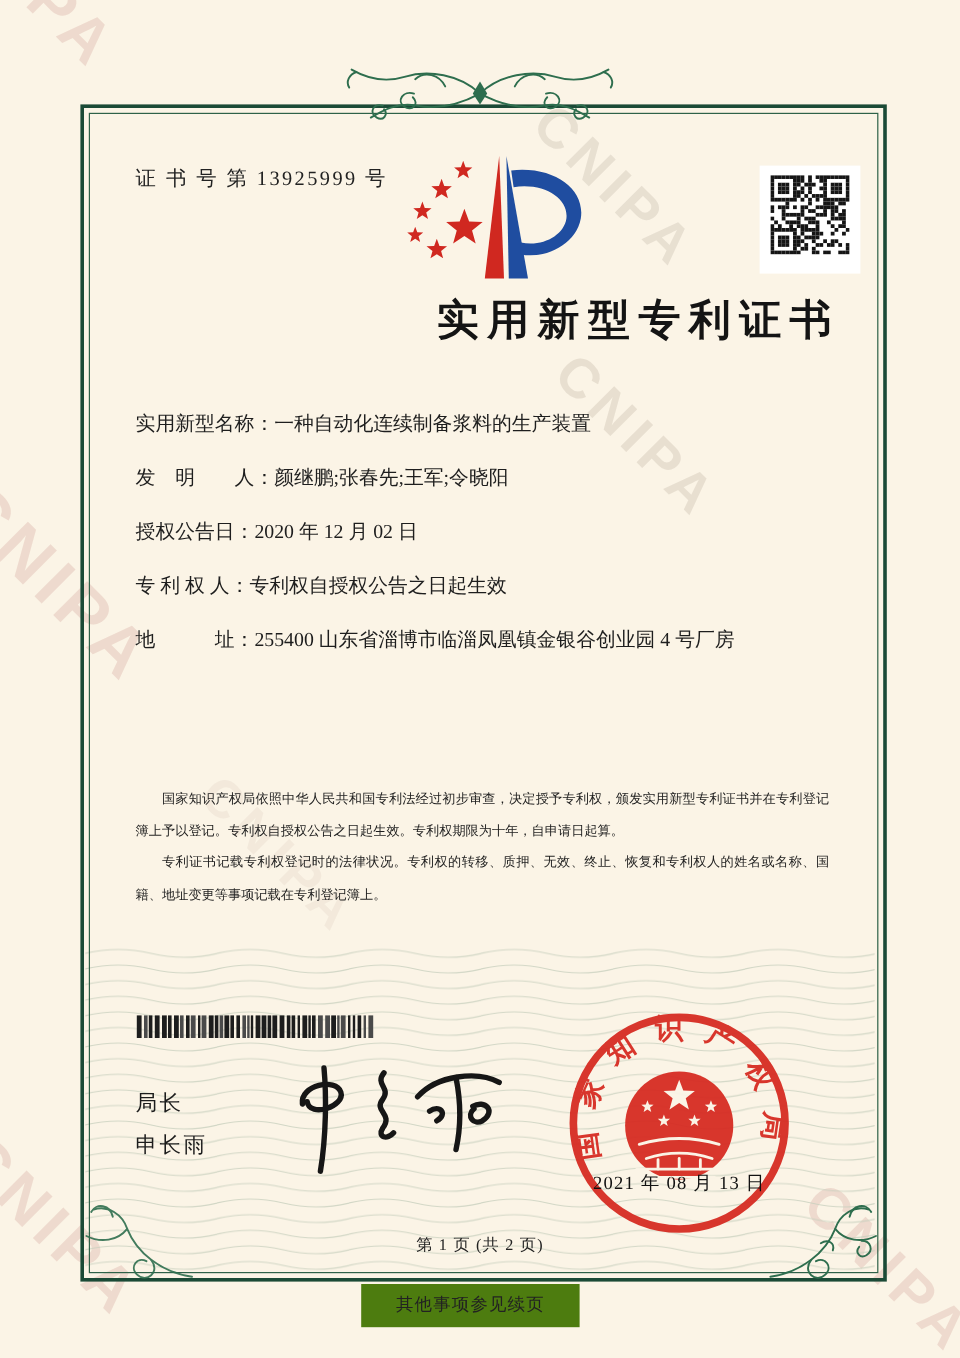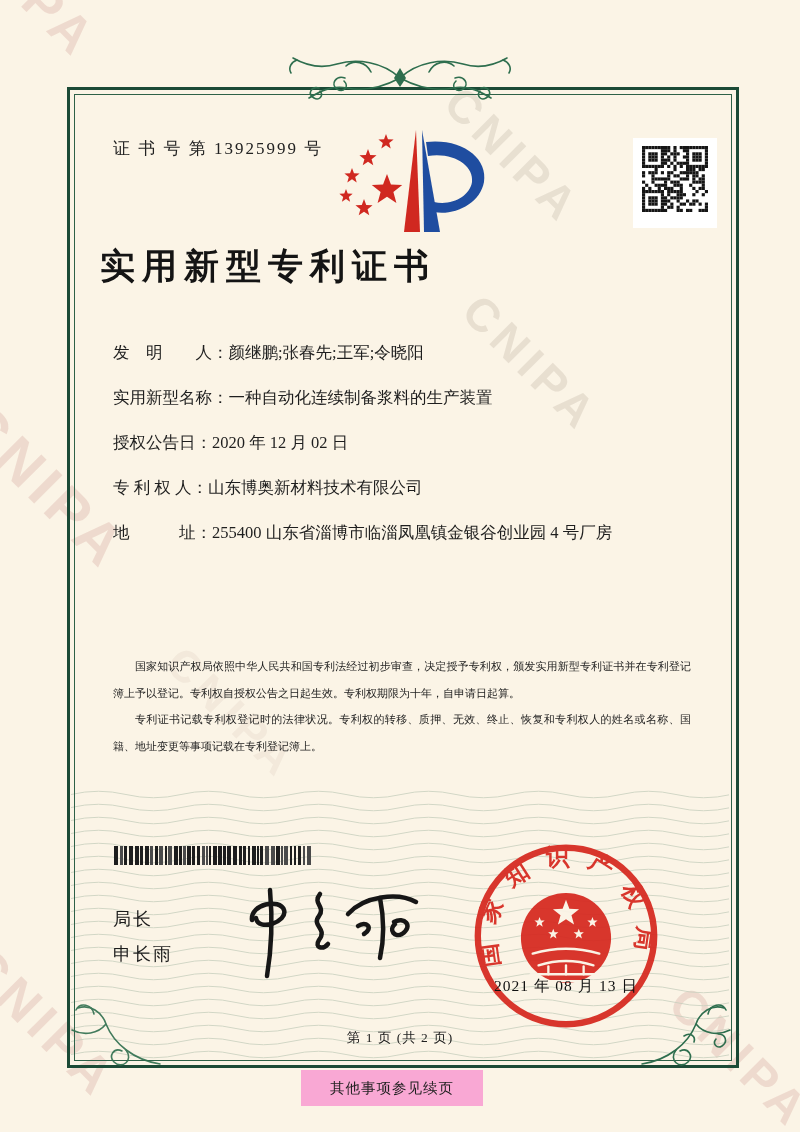--- a/index.html
+++ b/index.html
@@ -28,21 +28,21 @@
 
   .content{position:absolute;left:0;top:0;width:704px;height:1132px;z-index:4;padding-left:44px;}
 
   .cert-number{position:absolute;left:113px;top:137px;font-size:17px;color:#222;
                letter-spacing:2px;}
 
   .logo{position:absolute;left:330px;top:124px;}
   .qr-box{position:absolute;left:633px;top:138px;width:84px;height:90px;background:#fff;}
   .qr-box svg{position:absolute;left:9px;top:8px;}
 
-  .title{position:absolute;left:100px;top:243px;width:600px;text-align:left;
+  .title{position:absolute;left:100px;top:243px;width:600px;text-align:right;
          font-size:35px;font-weight:bold;color:#141414;letter-spacing:7px;}
 
   .fields{position:absolute;left:113px;top:341px;width:590px;font-size:16.5px;color:#1e1e1e;}
   .field-row{height:24px;line-height:24px;margin-bottom:21px;white-space:nowrap;}
   .field-label{display:inline-block;}
   .field-value{display:inline-block;}
   .grant-row{display:flex;margin-top:3px;height:24px;line-height:24px;}
   .grant-pair1{width:303px;}
 
   .paragraphs{position:absolute;left:113px;top:653px;width:578px;font-size:11px;
@@ -58,21 +58,21 @@
   .signature{position:absolute;left:232px;top:882px;}
 
   .seal{position:absolute;left:468px;top:838px;opacity:0.93;}
   .seal-date{position:absolute;left:468px;top:976px;width:196px;text-align:center;
              font-size:15.5px;color:#111;letter-spacing:1px;z-index:6;}
 
   .page-footer{position:absolute;left:100px;top:1029px;width:600px;text-align:center;
                font-size:13.5px;color:#222;letter-spacing:1px;}
 
   .note-box{position:absolute;left:301px;top:1070px;width:182px;height:36px;
-            background:#f9a8d4;line-height:36px;text-align:center;font-size:14.5px;
+            background:#4d7c0f;line-height:36px;text-align:center;font-size:14.5px;
             color:#222;letter-spacing:1px;z-index:5;}
 
   .ornament{position:absolute;z-index:4;}
   .orn-top{left:281px;top:48px;}
   .orn-br{left:638px;top:988px;}
   .orn-bl{left:62px;top:988px;transform:scale(-1,1);}
 </style>
 </head>
 <body>
 
@@ -396,30 +396,30 @@
           <rect x="56.57" y="62.86" width="3.14" height="3.14" fill="#151515"></rect>
           <rect x="59.71" y="62.86" width="3.14" height="3.14" fill="#151515"></rect>
           <rect x="62.86" y="62.86" width="3.14" height="3.14" fill="#151515"></rect>
         </svg>
     </div>
 
     <div class="title">实用新型专利证书</div>
 
     <div class="fields">
       <div class="field-row">
-        <span class="field-label">发　明　　人：</span><span class="field-value">颜继鹏;张春先;王军;令晓阳</span>
+        <span class="field-label">实用新型名称：</span><span class="field-value">一种自动化连续制备浆料的生产装置</span>
       </div>
       <div class="field-row">
-        <span class="field-label">实用新型名称：</span><span class="field-value">一种自动化连续制备浆料的生产装置</span>
+        <span class="field-label">发　明　　人：</span><span class="field-value">颜继鹏;张春先;王军;令晓阳</span>
       </div>
       <div class="field-row">
         <span class="field-label">授权公告日：</span><span class="field-value">2020 年 12 月 02 日</span>
       </div>
       <div class="field-row">
-        <span class="field-label">专 利 权 人：</span><span class="field-value">山东博奥新材料技术有限公司</span>
+        <span class="field-label">专 利 权 人：</span><span class="field-value">专利权自授权公告之日起生效</span>
       </div>
       <div class="field-row">
         <span class="field-label">地　　　址：</span><span class="field-value">255400 山东省淄博市临淄凤凰镇金银谷创业园 4 号厂房</span>
       </div>
     </div>
 
     <div class="paragraphs">
       <p>国家知识产权局依照中华人民共和国专利法经过初步审查，决定授予专利权，颁发实用新型专利证书并在专利登记簿上予以登记。专利权自授权公告之日起生效。专利权期限为十年，自申请日起算。</p>
       <p>专利证书记载专利权登记时的法律状况。专利权的转移、质押、无效、终止、恢复和专利权人的姓名或名称、国籍、地址变更等事项记载在专利登记簿上。</p>
     </div>

